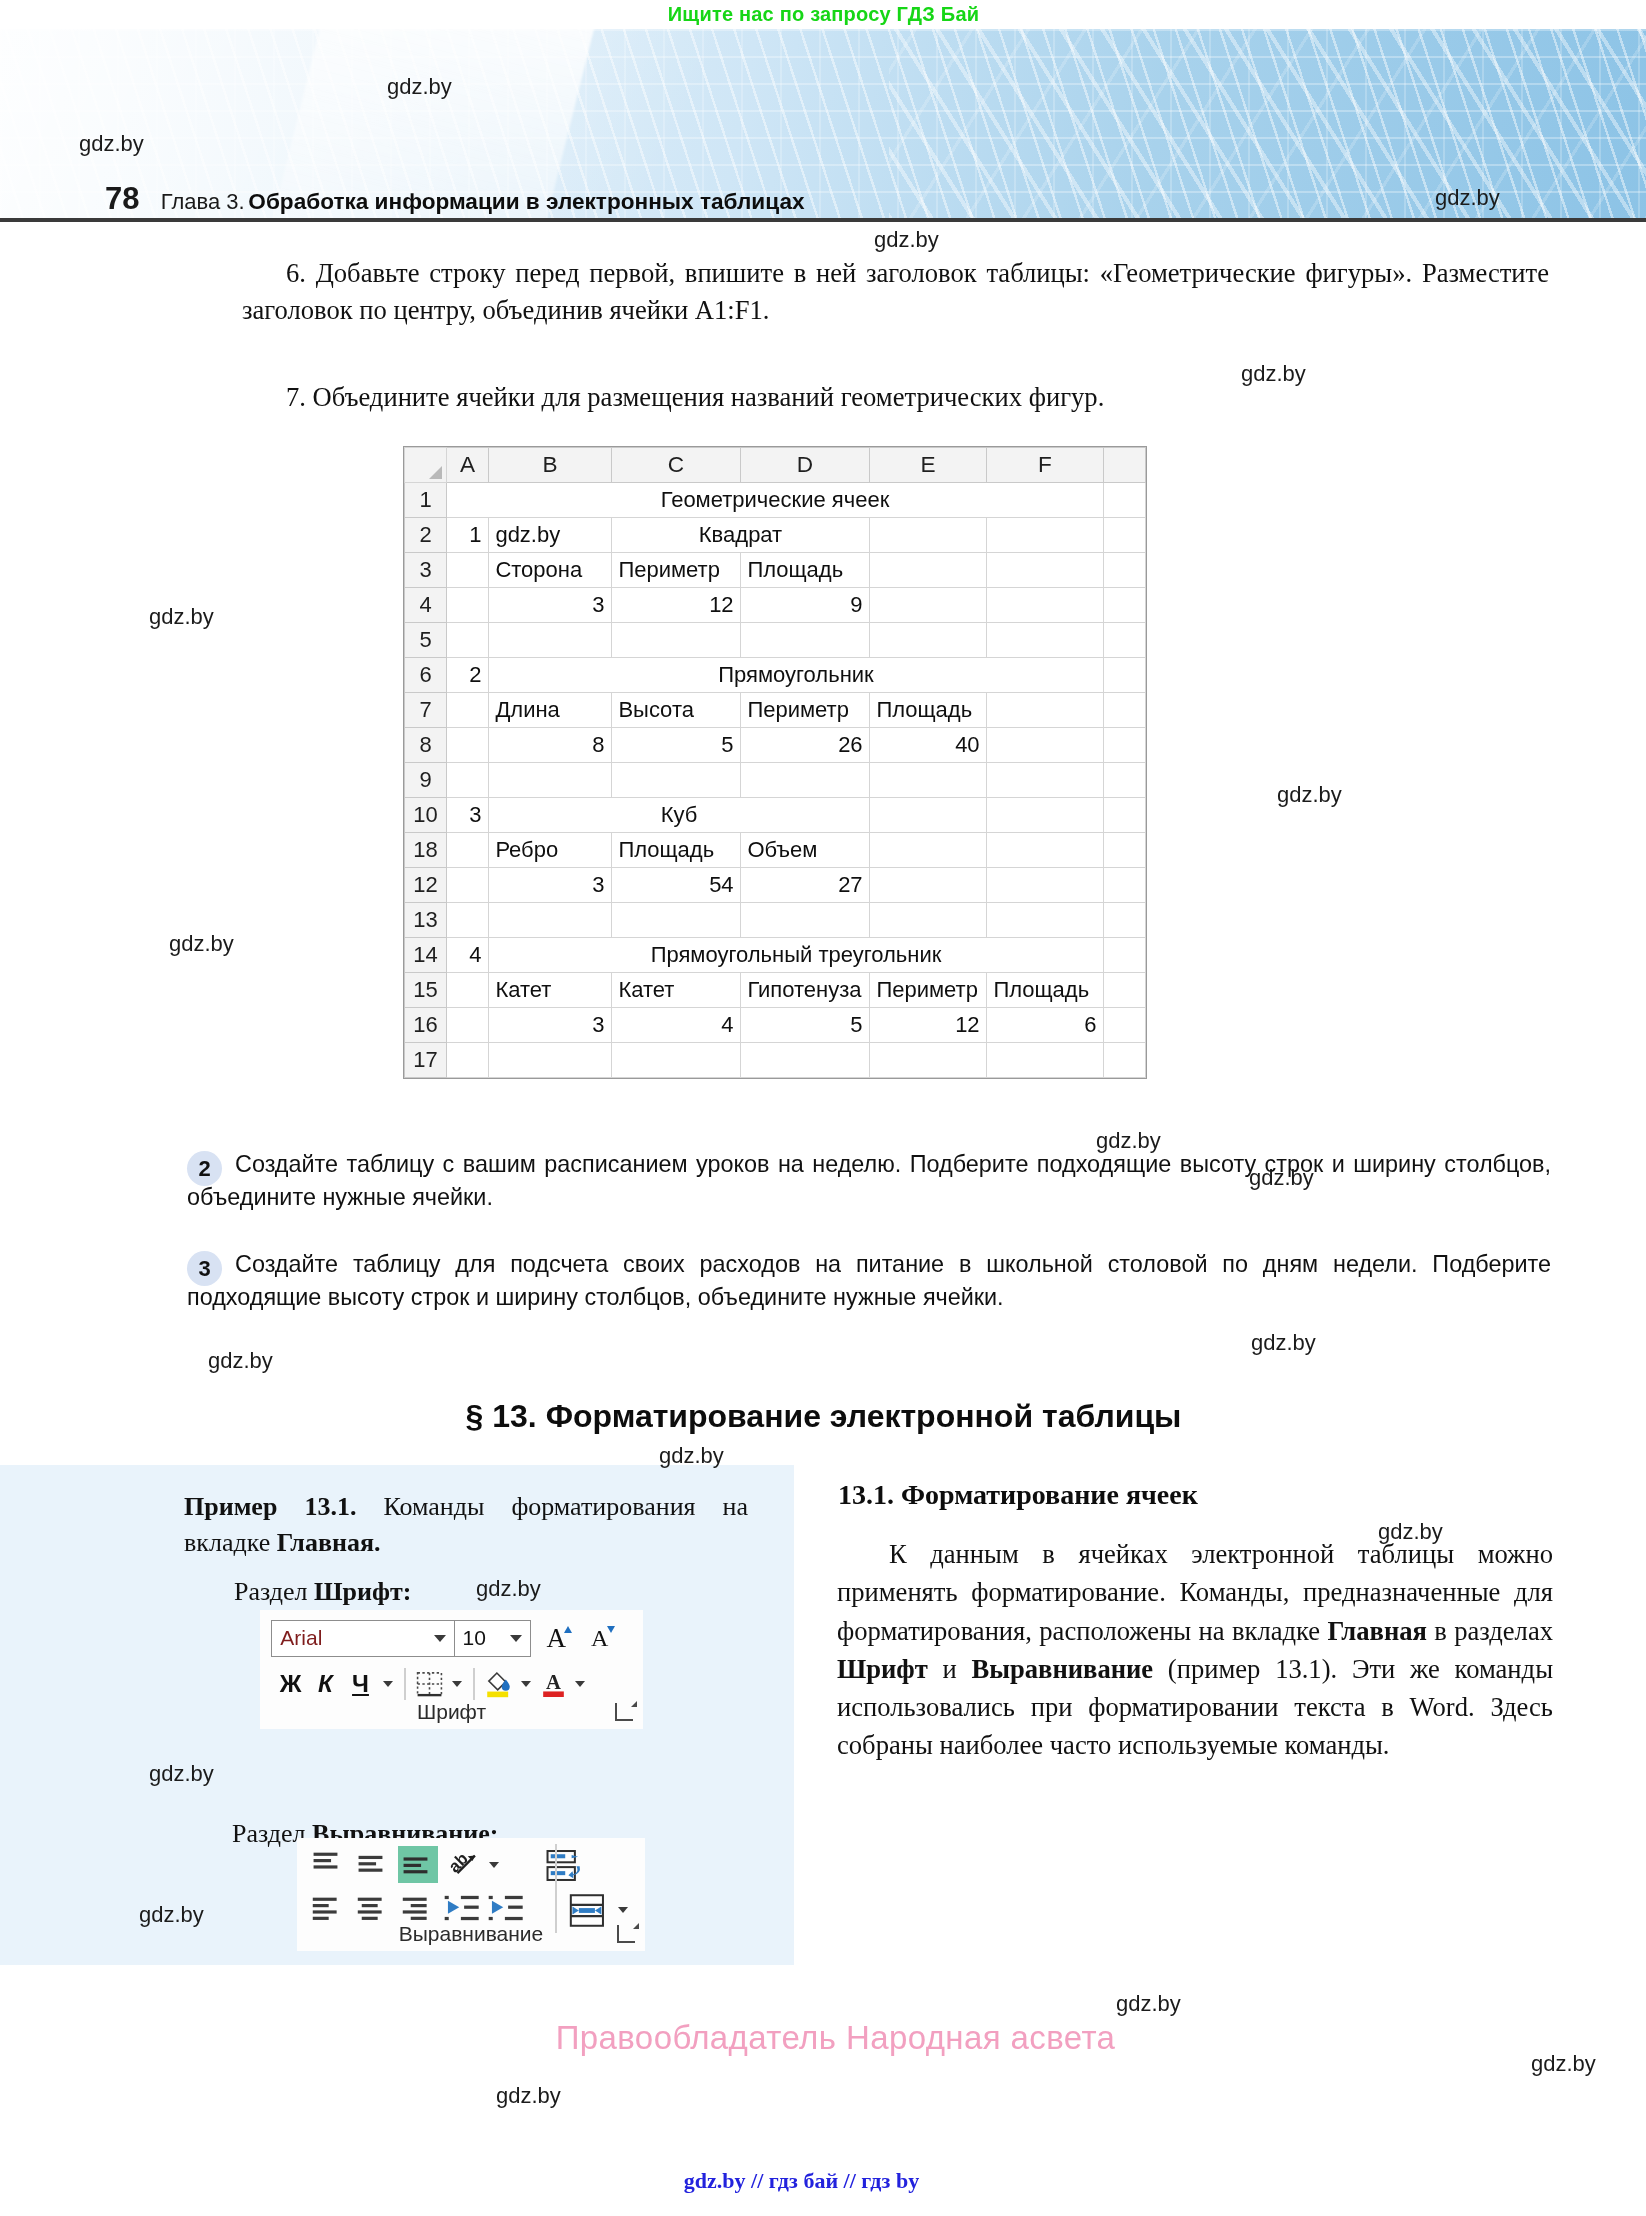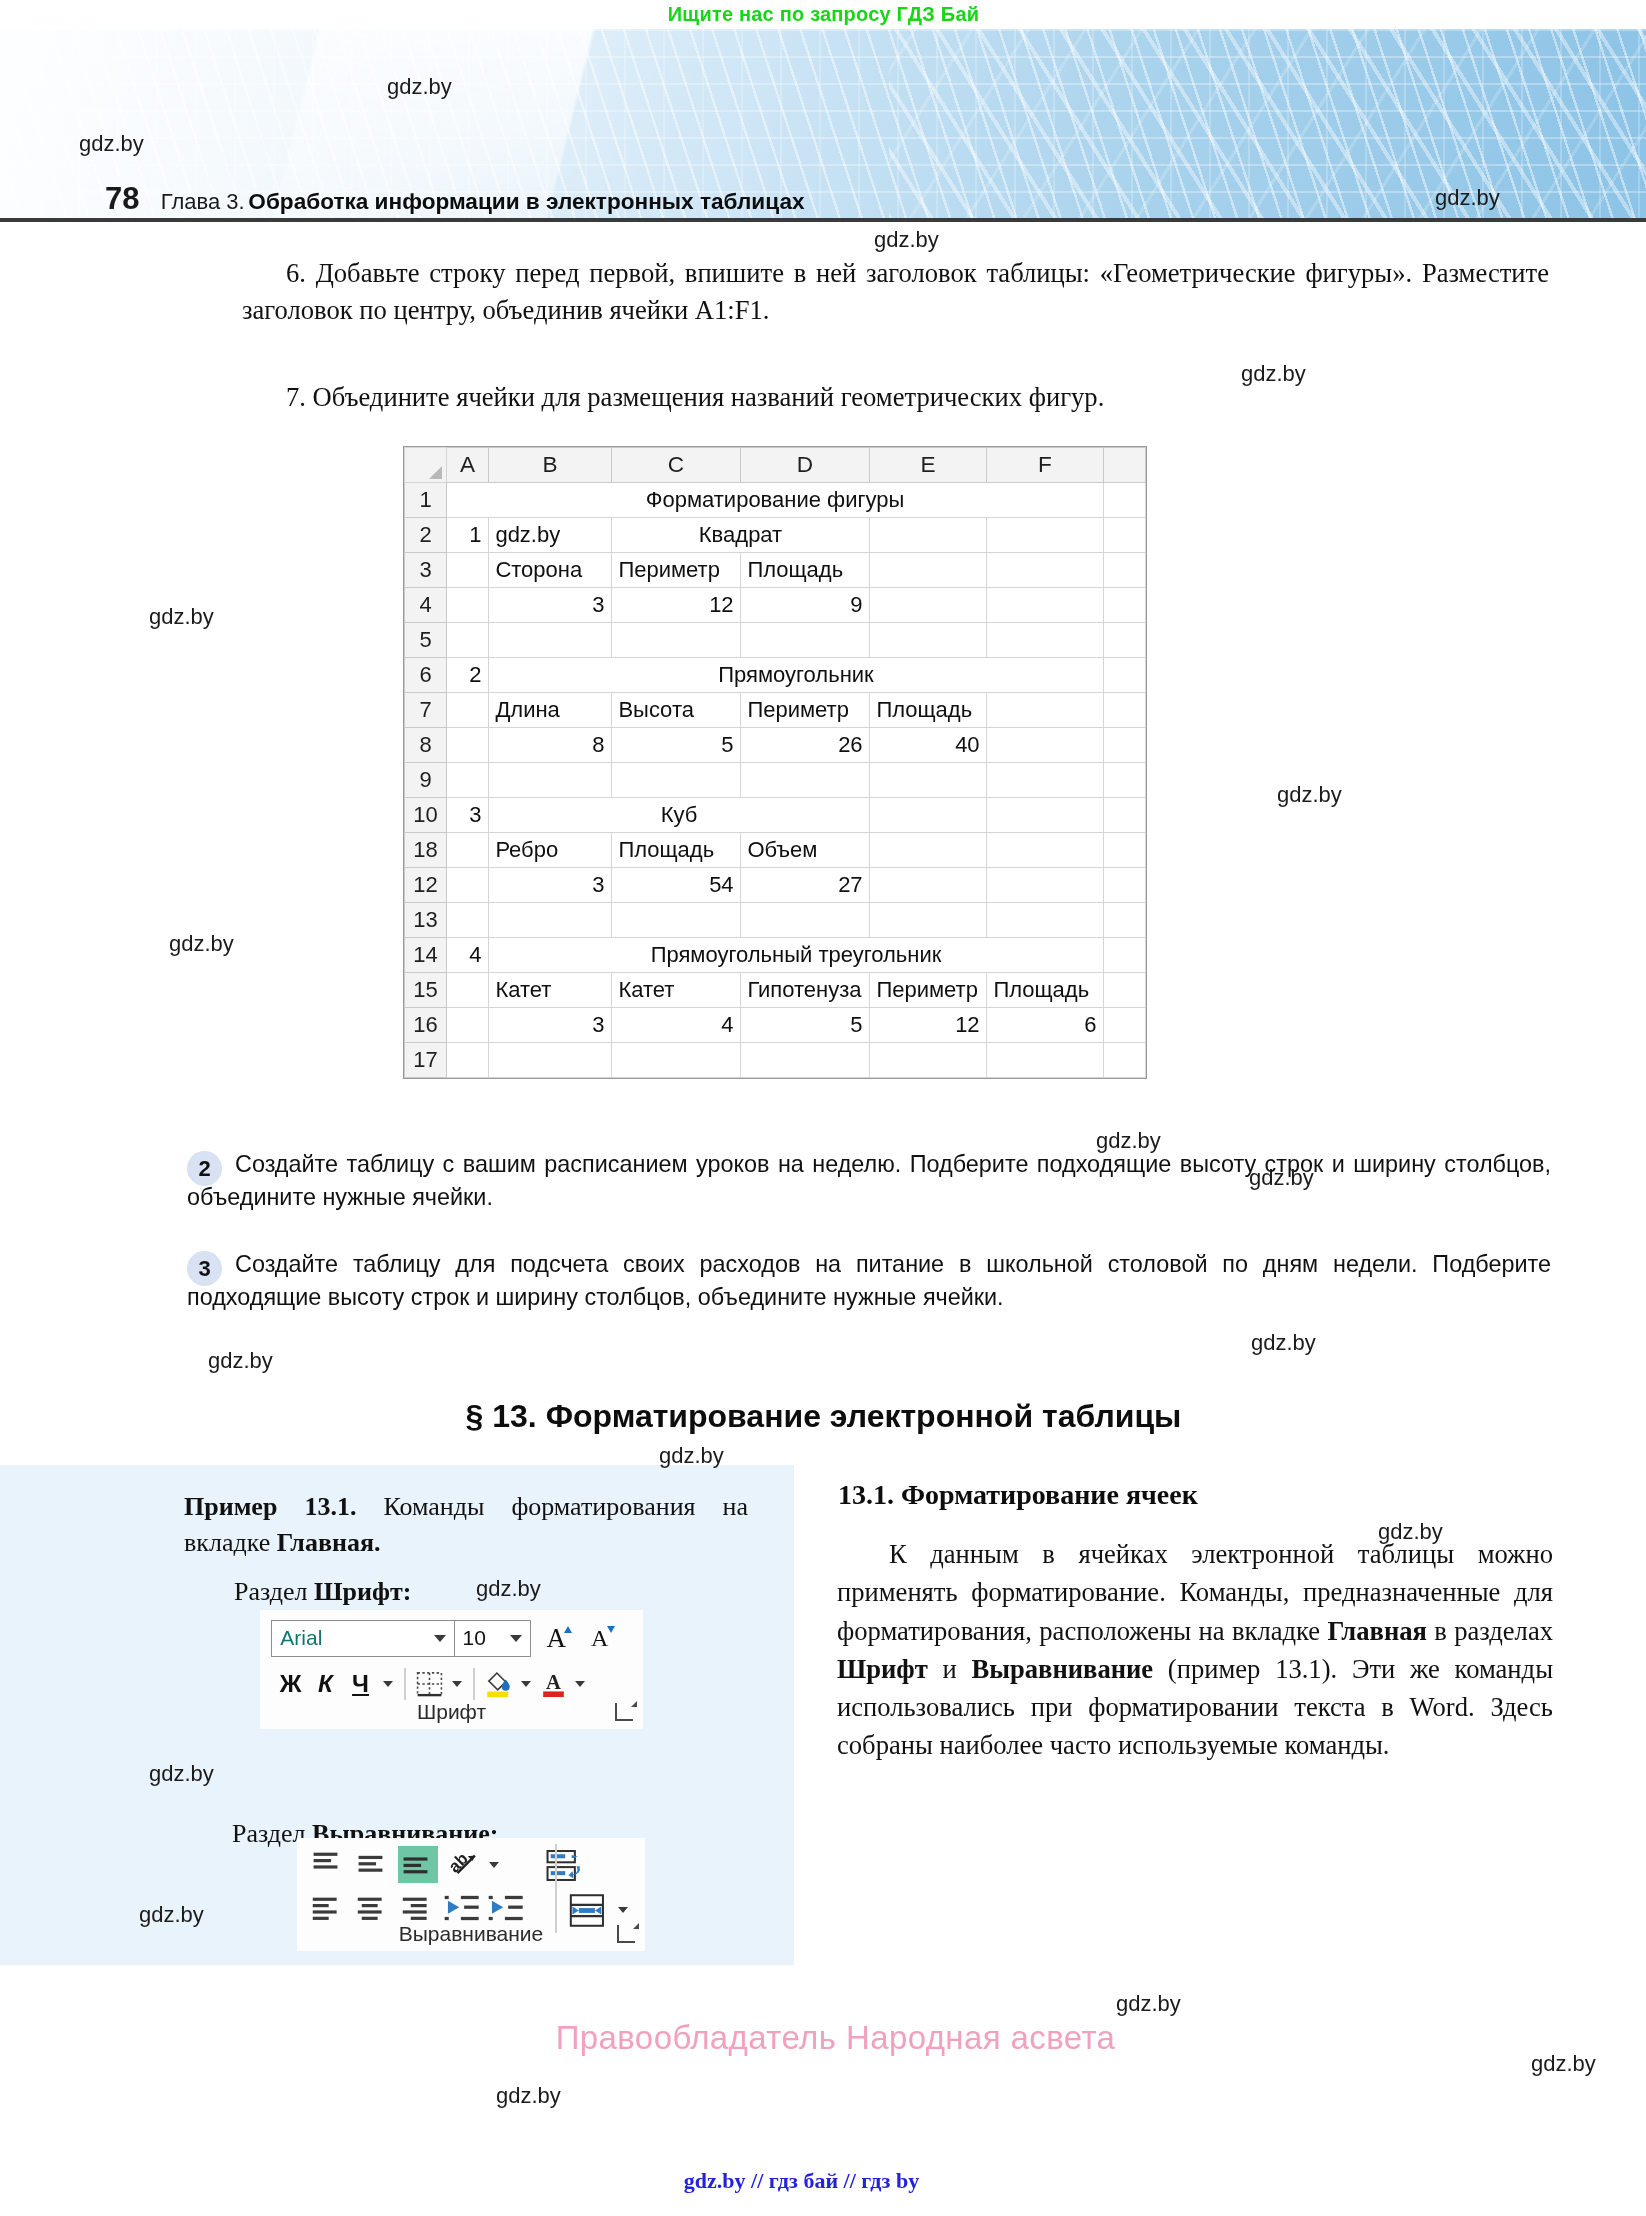--- a/index.html
+++ b/index.html
@@ -122,21 +122,21 @@
 
   
   .ribbon-font{
     position:absolute;left:260px;top:1610px;width:383px;height:119px;background:#fdfdfd;
   }
   .rf-row1{position:absolute;left:11.3px;top:9.7px;display:flex;align-items:stretch;}
   .fontbox{
     width:184px;height:37px;border:1.6px solid #8d8d8d;background:#fff;
     display:flex;align-items:center;box-sizing:border-box;
   }
-  .fontbox .nm{font-family:"Liberation Sans",sans-serif;font-size:21px;color:#0f766e;padding-left:8px;flex:1;}
+  .fontbox .nm{font-family:"Liberation Sans",sans-serif;font-size:21px;color:#7f1d1d;padding-left:8px;flex:1;}
   .sizebox{
     width:76px;height:37px;border:1.6px solid #8d8d8d;border-left:0;background:#fff;
     display:flex;align-items:center;box-sizing:border-box;
   }
   .sizebox .nm{font-family:"Liberation Sans",sans-serif;font-size:21px;color:#111;padding-left:7.3px;flex:1;}
   .caret{width:0;height:0;border-left:6.4px solid transparent;border-right:6.4px solid transparent;
          border-top:7.3px solid #3a3a3a;margin-right:8px;}
   .grow-a,.shrink-a{
     width:37px;height:37px;position:relative;display:flex;align-items:center;justify-content:center;
     font-family:"Liberation Serif",serif;color:#111;margin-left:6.4px;
@@ -235,21 +235,21 @@
     <td class="hdr c-b">B</td>
     <td class="hdr c-c">C</td>
     <td class="hdr c-d">D</td>
     <td class="hdr c-e">E</td>
     <td class="hdr c-f">F</td>
     <td class="hdr c-g"></td>
   </tr>
 
   <tr>
     <td class="rn">1</td>
-    <td class="ctr" colspan="6">Форматирование фигуры</td>
+    <td class="ctr" colspan="6">Геометрические ячеек</td>
     <td></td>
   </tr>
 
   <tr>
     <td class="rn">2</td>
     <td class="num">1</td>
     <td class="lft">gdz.by</td>
     <td class="ctr" colspan="2">Квадрат</td>
     <td></td>
     <td></td>

